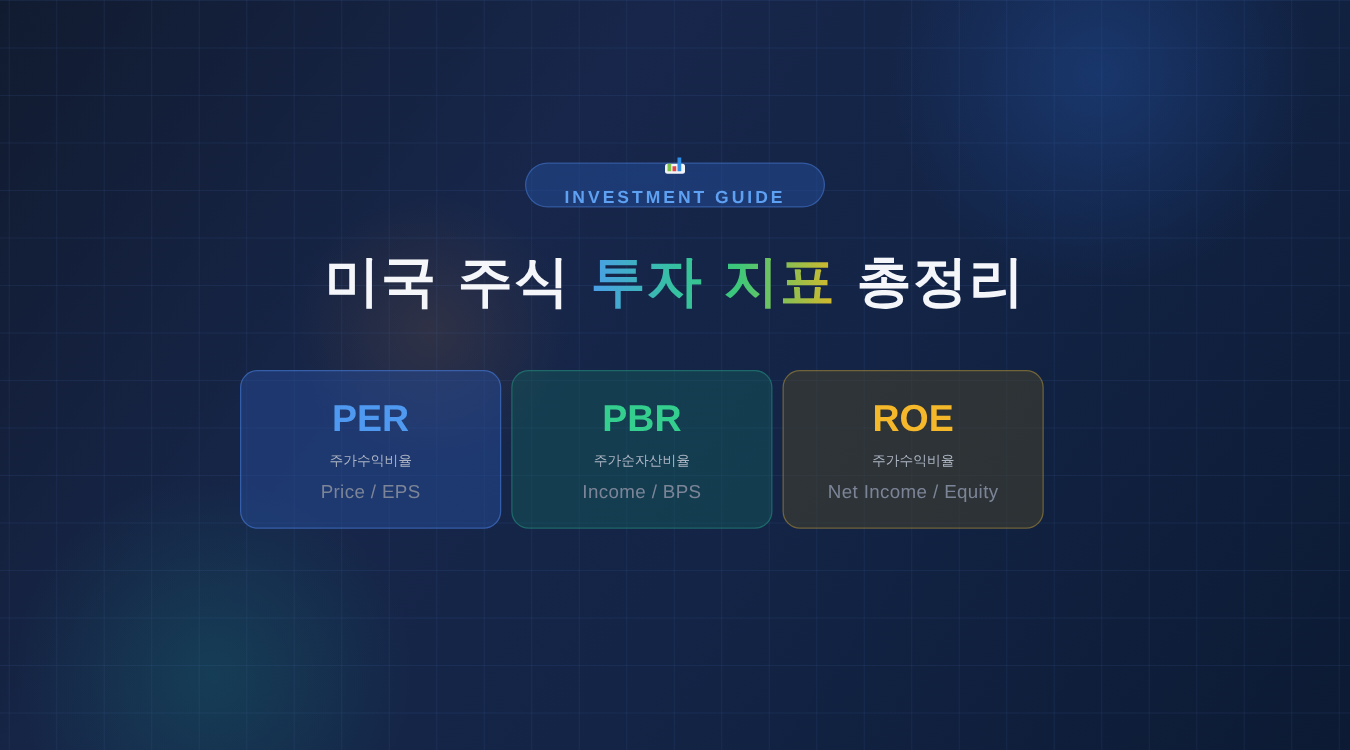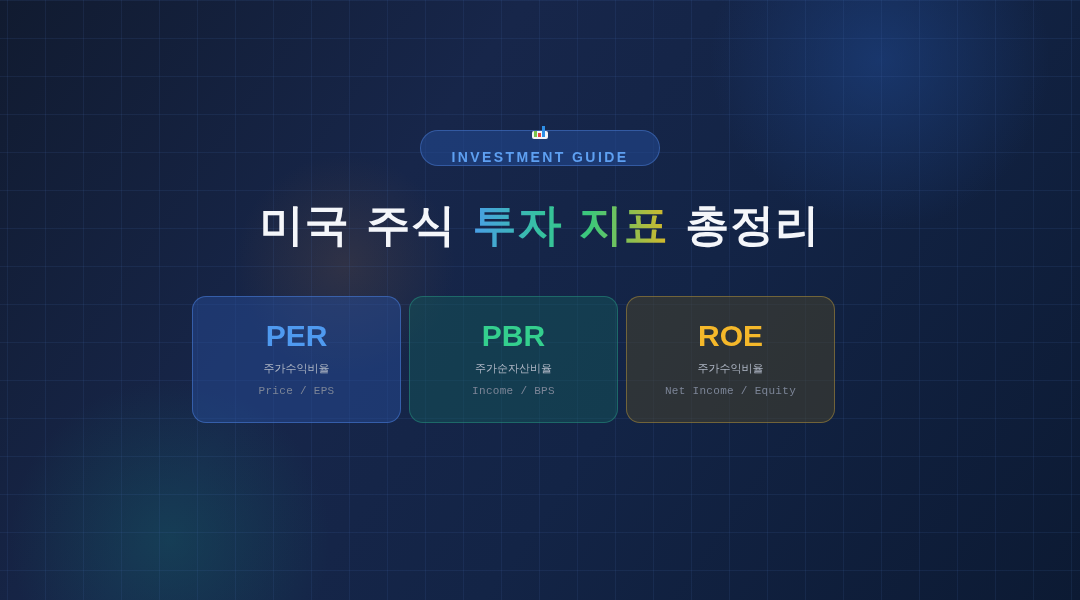--- a/index.html
+++ b/index.html
@@ -124,22 +124,22 @@
       line-height: 34px;
     }
     .card-korean {
       margin-top: 8px;
       font-family: "DejaVu Sans", sans-serif;
       font-size: 11px;
       color: #aeb6c4;
     }
     .card-formula {
       margin-top: 9px;
-      font-family: Liberation Mono, monospace;
-      font-size: 11px;
+      font-family: Liberation Sans, sans-serif;
+      font-size: 15px;
       color: #7c8597;
       letter-spacing: 0.3px;
     }
     .footer {
       position: absolute;
       left: 0;
       right: 0;
       top: 453px;
       text-align: center;
       font-size: 15px;

